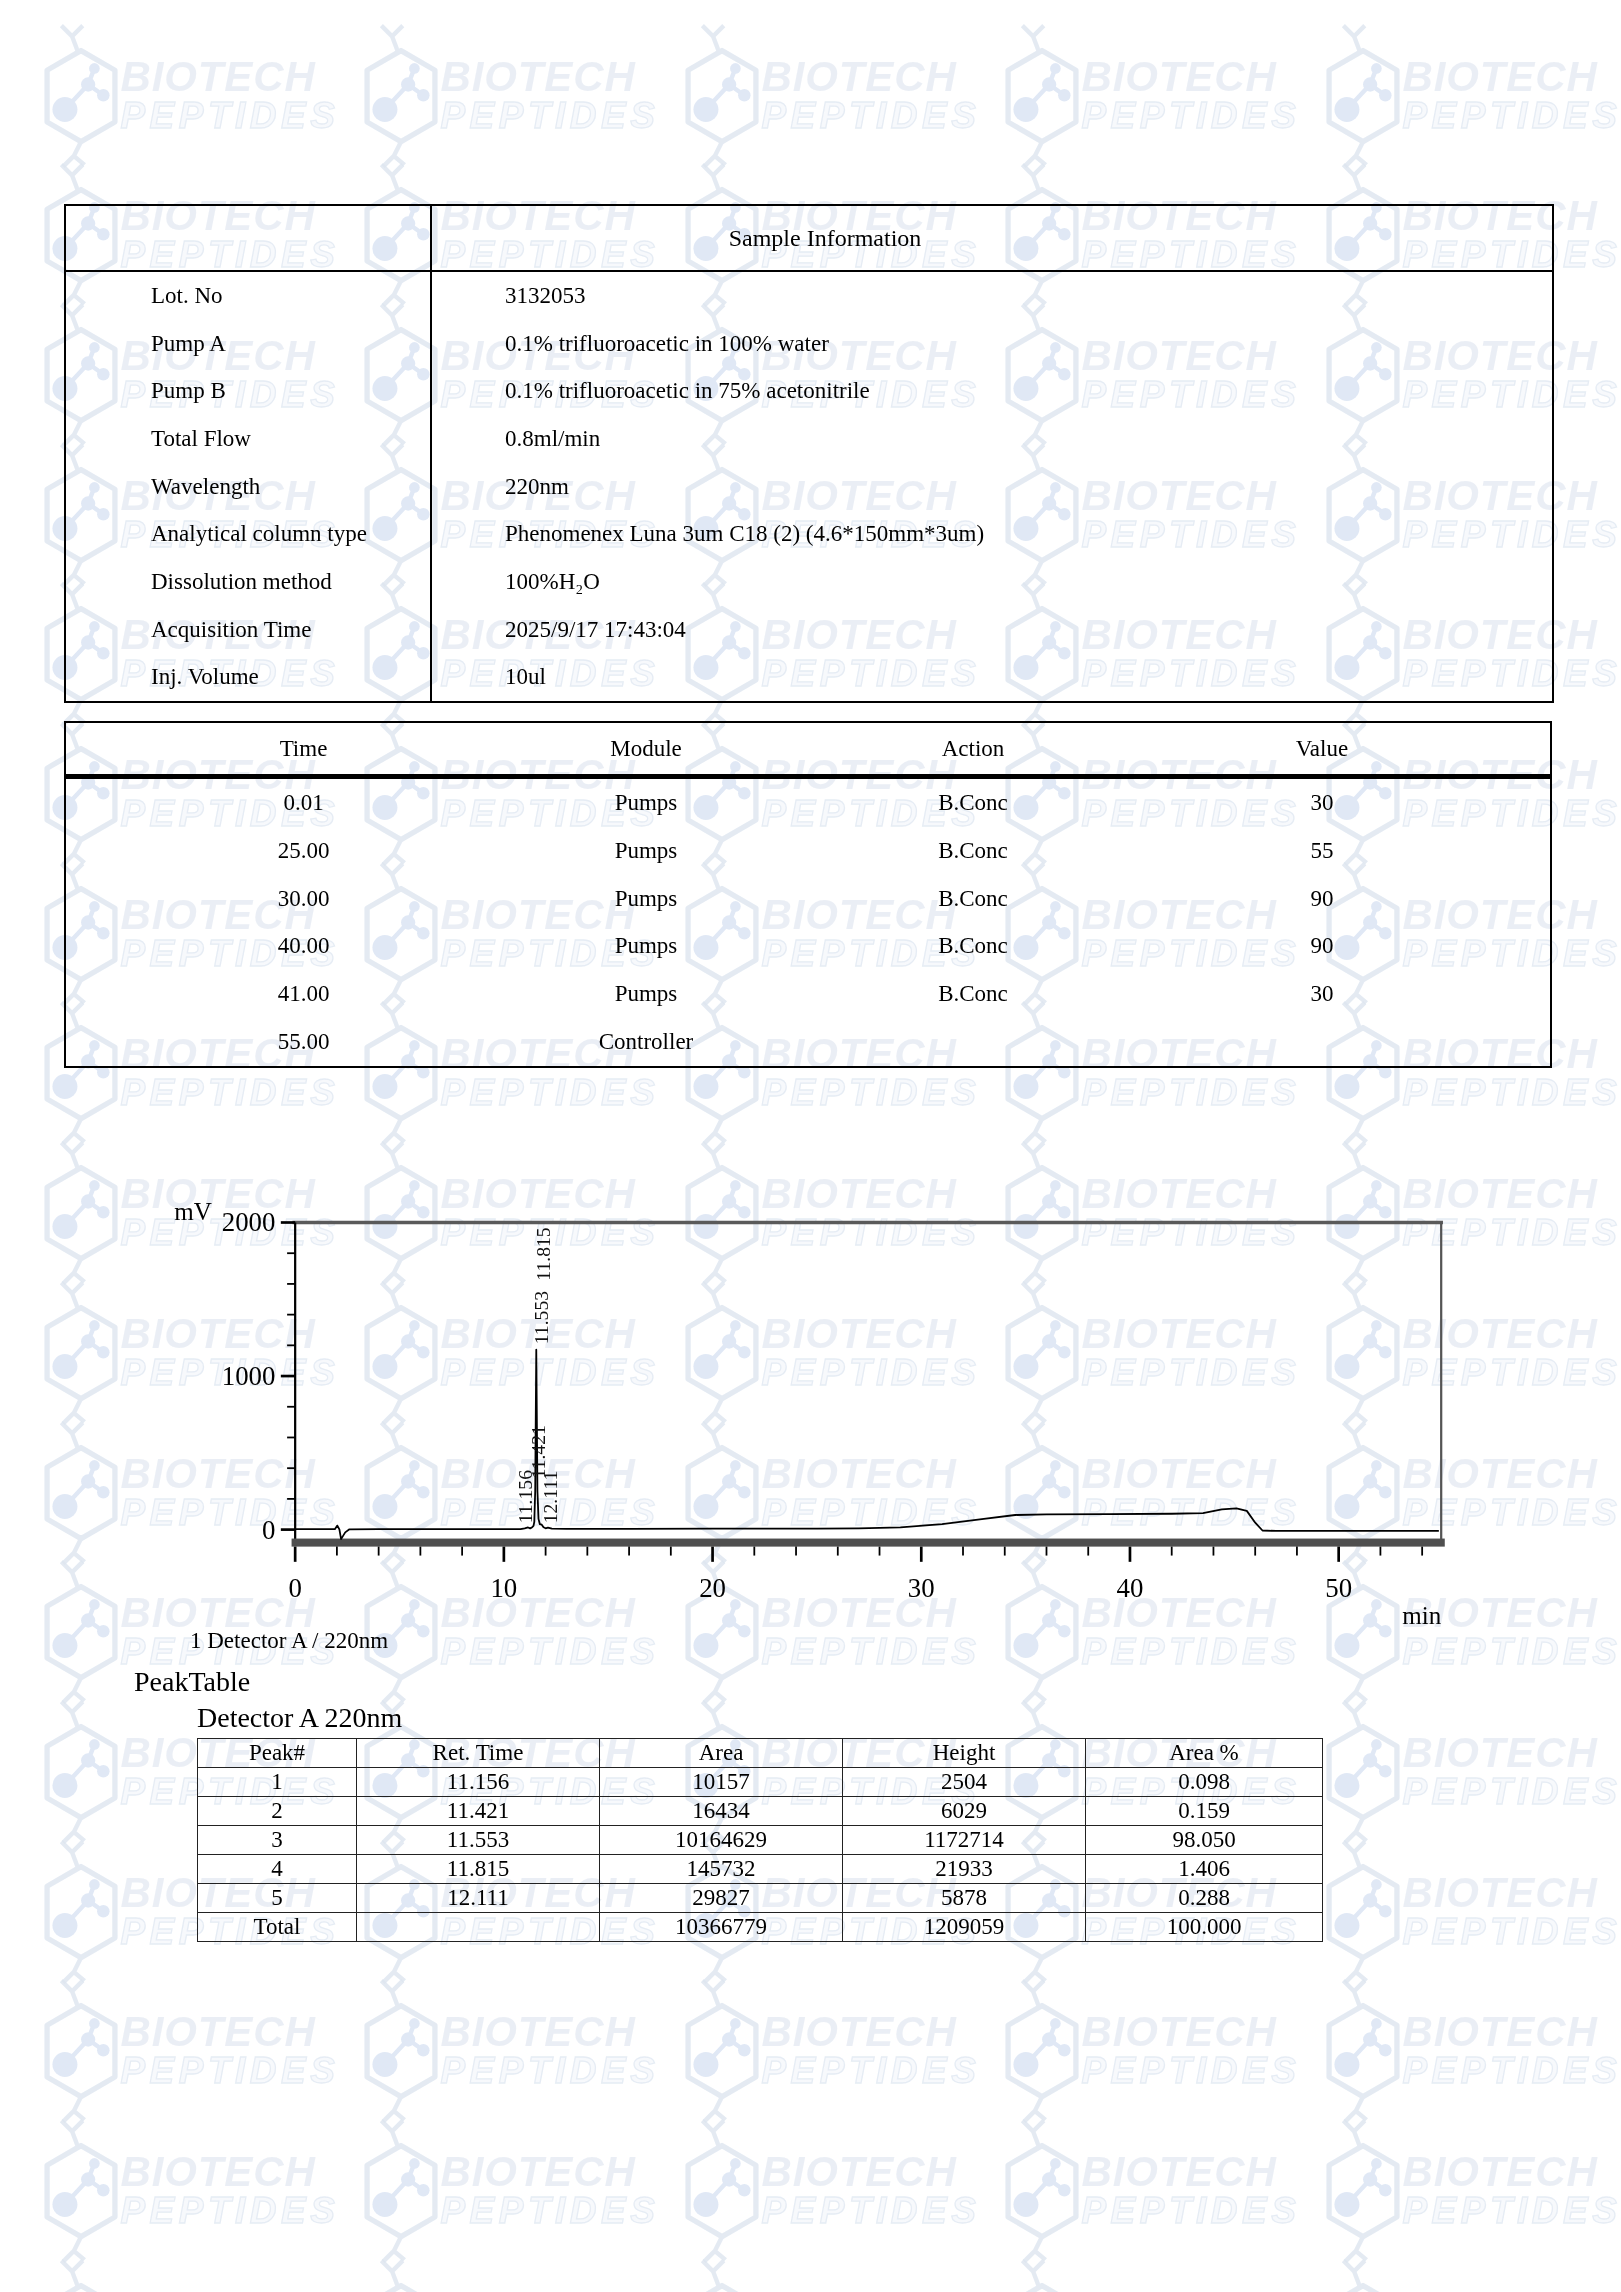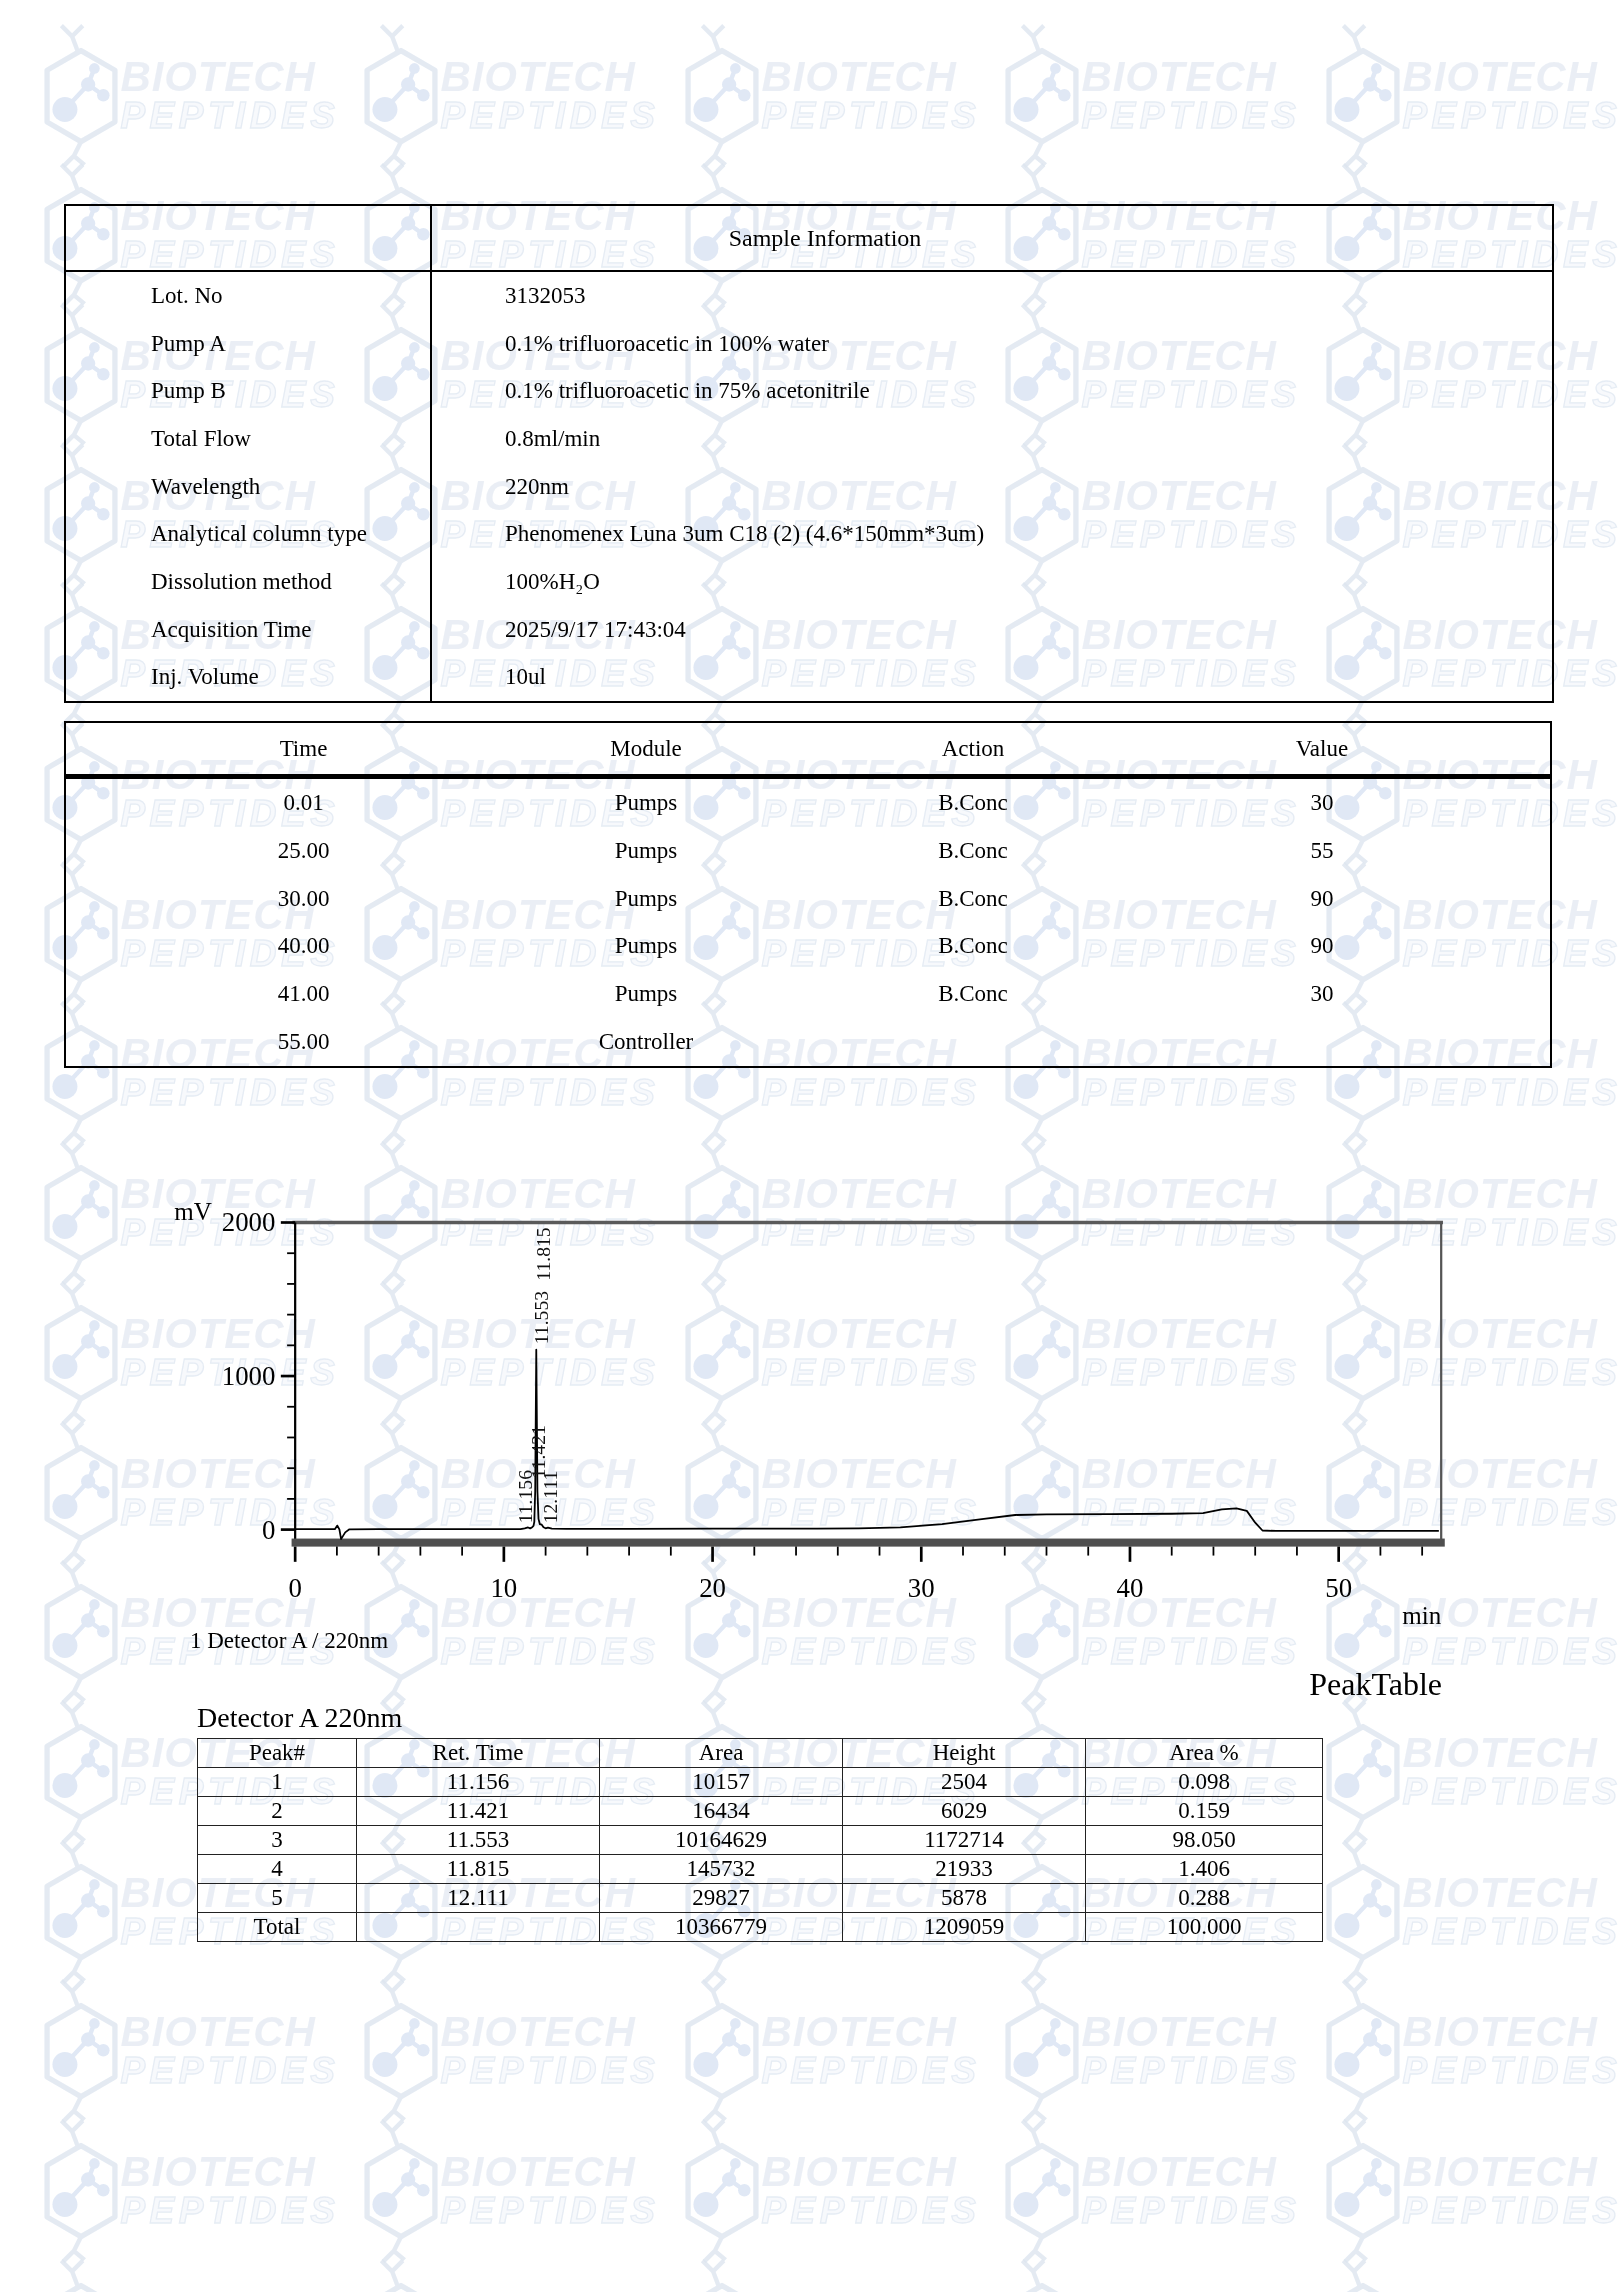--- a/index.html
+++ b/index.html
@@ -30,21 +30,21 @@
   #gt-table{left:64px;top:721px;width:1488px;height:347px;border:2.7px solid #000;box-sizing:border-box;}
   #gt-header{height:51px;border-bottom:5.4px solid #000;}
   .gt-grid{display:grid;grid-template-columns:475px 210px 444px 254px 99px;height:100%;}
   .gt-cell{display:flex;align-items:center;justify-content:center;font-size:23px;}
   #gt-rows{position:absolute;left:0;right:0;top:56px;bottom:0;display:flex;flex-direction:column;}
   .gt-row{flex:1;}
   
   #chart{left:134px;top:1191px;width:1343px;height:448px;}
   
   #pk-caption{left:190px;top:1628px;font-size:23px;}
-  #pk-title{left:134px;top:1666px;width:1308px;text-align:right;font-size:32px;}
+  #pk-title{left:134px;top:1666px;width:1308px;text-align:left;font-size:28px;}
   #pk-subtitle{left:197px;top:1702px;font-size:28px;}
   #pk-table{left:197px;top:1738px;width:1119px;border-collapse:collapse;table-layout:fixed;z-index:1;position:absolute;}
   #pk-table td,#pk-table th{border:1.8px solid #222;font-size:23px;font-weight:normal;
       text-align:center;height:28px;padding:0;line-height:28px;overflow:hidden;}
 </style>
 </head>
 <body>
 
 <div id="wm-layer">
     <div class="wm" style="left: 38px; top: 21.5px;">

